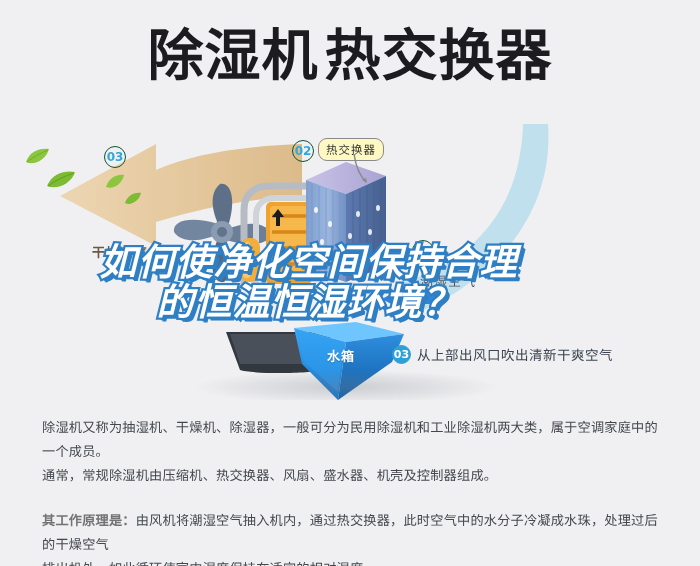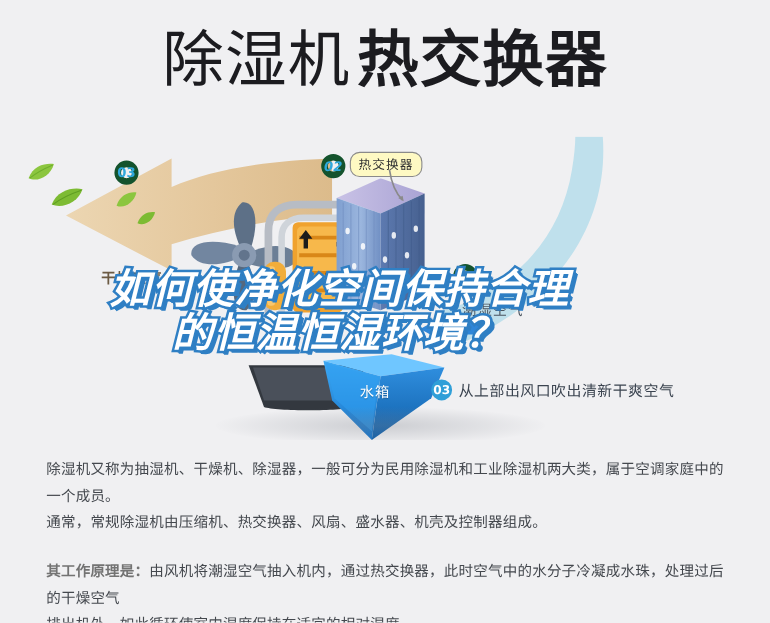--- a/index.html
+++ b/index.html
@@ -18,21 +18,21 @@
     position:absolute;left:0;top:0;width:700px;height:120px;
   }
   .title{
     position:absolute;left:0;top:28px;width:700px;
     text-align:center;
     font-size:56px;font-weight:bold;line-height:1;
     color:#1c1c20;
     letter-spacing:1px;
     white-space:nowrap;
   }
-  .title .t1{font-weight:normal;}
+  .title .t1{font-weight:bold;}
   .title .t2{font-weight:bold;margin-left:6px;}
 
   
   .illus{
     position:absolute;left:0;top:118px;width:700px;height:282px;
     overflow:hidden;
   }
 
   
   .swoosh{
@@ -57,32 +57,32 @@
   }
 
   
   .leaf{position:absolute;}
   .leaf svg{display:block;}
 
   
   .badge{
     position:absolute;
     width:22px;height:22px;border-radius:50%;
-    border:6px solid #14532d;
+    border:1px solid #14532d;
     color:#2fa8dc;
     font-size:12px;font-weight:bold;
     display:flex;align-items:center;justify-content:center;
     background:transparent;
     box-sizing:border-box;
   }
   .badge.filled{
     background:#2f9fd8;border-color:#2f9fd8;color:#ffffff;
   }
   .badge-03a{left:104px;top:28px;}
-  .badge-02{left:292px;top:22px;font-style:italic;}
+  .badge-02{left:292px;top:22px;}
   .badge-01{left:412px;top:122px;}
 
   
   .callout{
     position:absolute;left:318px;top:20px;
     padding:2px 7px 3px 7px;
     border:1.5px solid #8a8a8a;border-radius:9px;
     background:#fef9c3;
     font-size:11.5px;color:#333;letter-spacing:1px;
     white-space:nowrap;
@@ -105,21 +105,21 @@
 
   
   .intake-arrow{position:absolute;left:382px;top:170px;width:60px;height:22px;}
   .intake-arrow svg{display:block;}
 
   
   .tank{position:absolute;left:288px;top:200px;width:120px;height:88px;}
   .tank svg{display:block;}
   .label-tank{
     position:absolute;left:327px;top:228px;
-    font-size:13px;color:#ffffff;font-weight:normal;letter-spacing:1px;
+    font-size:13px;color:#ffffff;font-weight:bold;letter-spacing:1px;
     text-shadow:0 1px 1px rgba(0,0,0,.25);
   }
 
   
   .shadow{
     position:absolute;left:196px;top:252px;width:300px;height:34px;
     background:radial-gradient(ellipse at center, rgba(120,125,135,.30) 0%, rgba(120,125,135,.12) 45%, rgba(240,240,242,0) 72%);
     border-radius:50%;
   }
 

